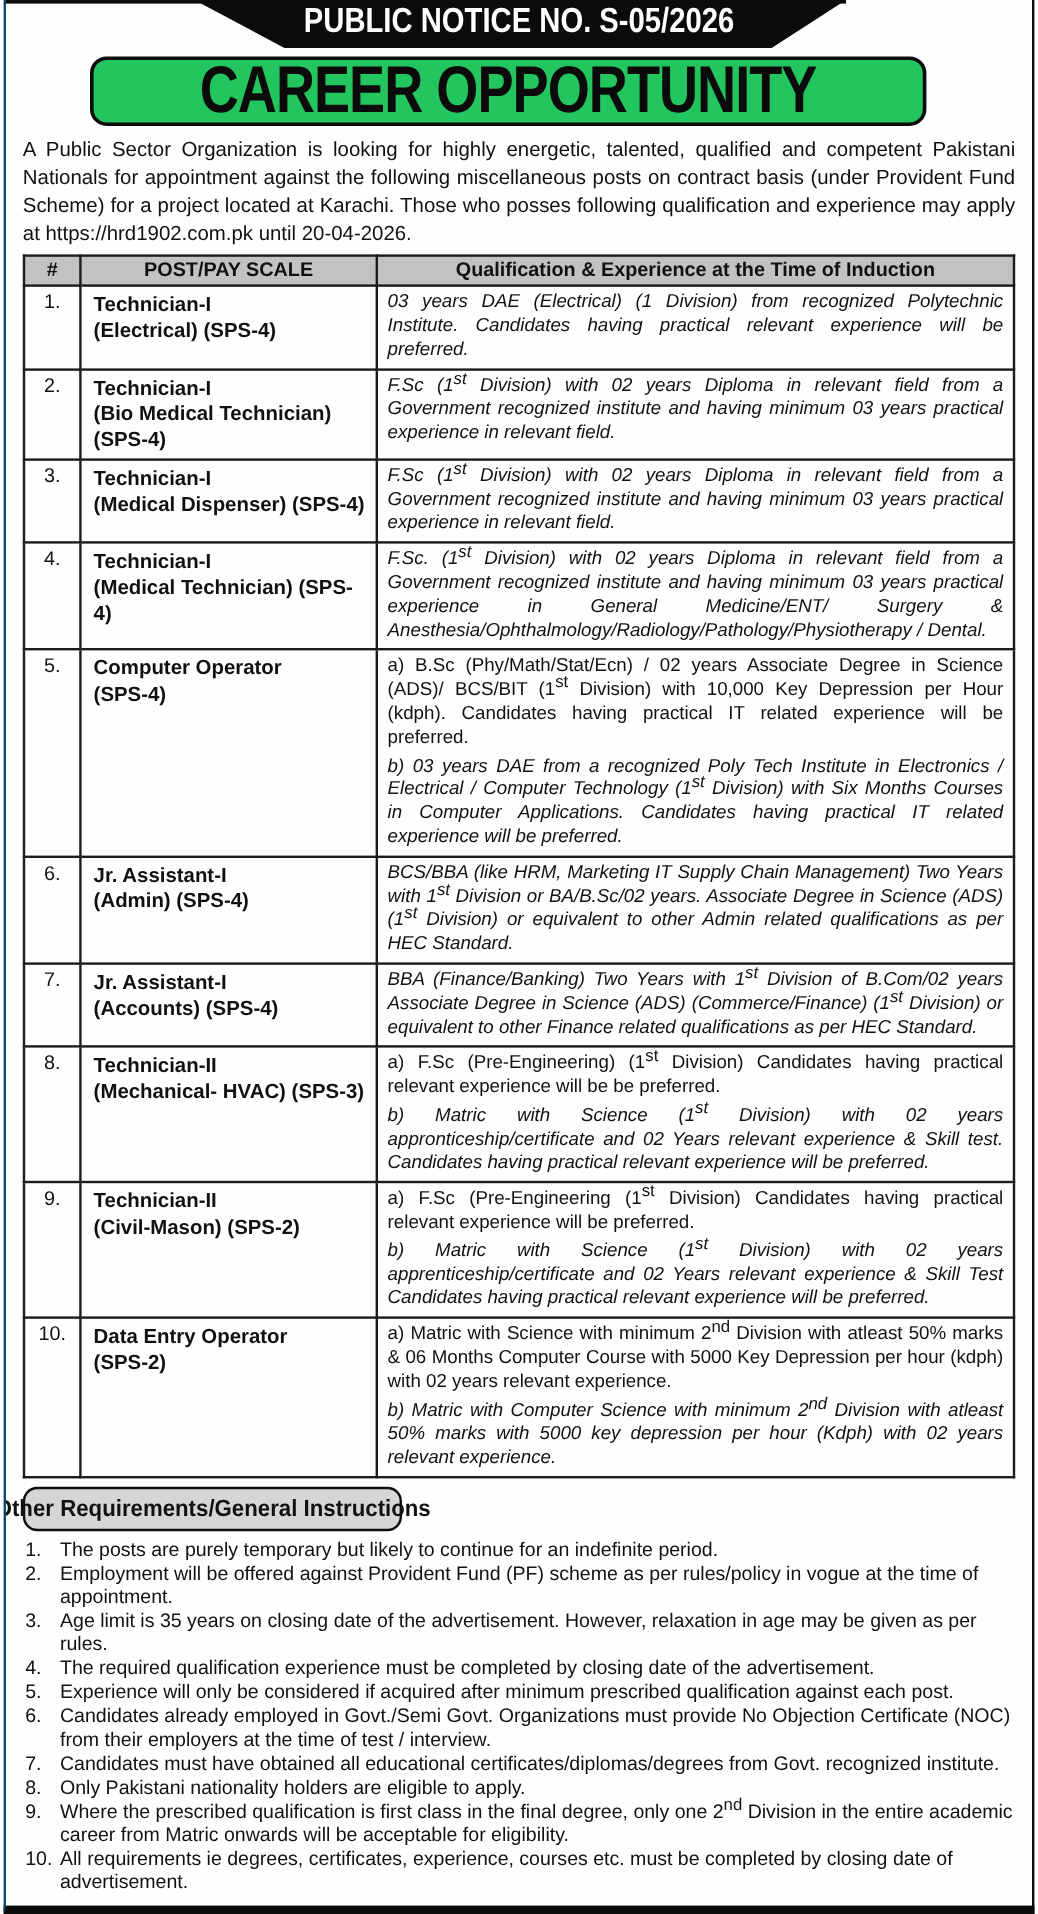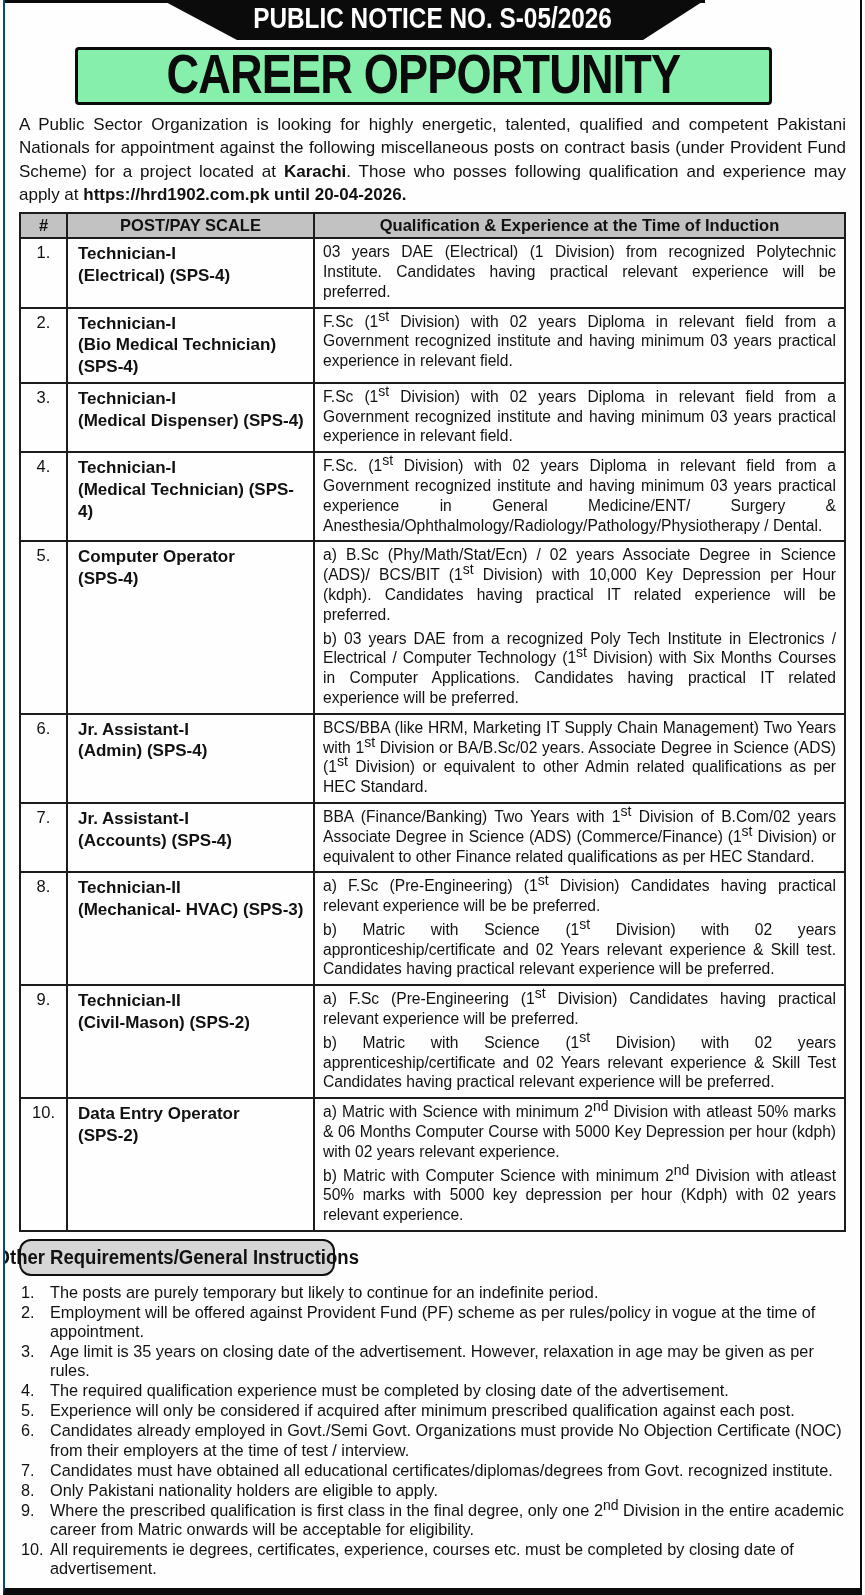--- a/index.html
+++ b/index.html
@@ -35,23 +35,23 @@
   .banner-text {
     color: #fff; font-weight: bold; font-size: 29px;
     transform: scaleX(0.84); transform-origin: center;
     white-space: nowrap; letter-spacing: 0px; padding-bottom: 4px;
   }
   
   .title-box {
     flex: none;
     margin: 7px 88px 0 70px;
     height: 58px;
-    background: #86efac;
+    background: #22c55e;
     border: 3px solid #0b0b0b;
-    border-radius: 4px;
+    border-radius: 14px;
     display: flex; align-items: center; justify-content: center;
     overflow: hidden;
   }
   .title-text {
     font-weight: bold; font-size: 55px; color: #0b0b0b;
     transform: scaleX(0.82); transform-origin: center;
     white-space: nowrap; letter-spacing: -1px; line-height: 1;
     padding-bottom: 4px;
   }
   
@@ -75,39 +75,39 @@
     font-size: 16.5px; font-weight: bold;
     text-align: center; padding: 2px 4px; vertical-align: middle;
     height: 24px;
   }
   .col-num  { width: 47px;  }
   .col-post { width: 247px; }
   td.c-num  { text-align: center; font-size: 16.5px; padding-top: 4px; }
   td.c-post { padding: 4px 6px 4px 10px; font-weight: bold; font-size: 17px; line-height: 1.28; }
   td.c-qual { padding: 3px 8px 5px 8px; font-size: 15.6px; line-height: 1.27; text-align: justify; }
   td.c-qual p.qual-p { margin: 0 0 4px 0; }
-  td.c-qual p.qual-p:last-child { margin-bottom: 0; }
+  td.c-qual p.qual-p:last-child { margin-bottom: 0; font-style: italic; }
   sup { font-size: 14px; line-height: 0; }
   
   .other-req-box {
     flex: none;
     margin: 7px 0 0 14px;
     width: 316px; height: 37px;
     background: #d6d6d6;
     border: 2.5px solid #0f0f0f;
     border-radius: 12px;
     display: flex; align-items: center; justify-content: center;
   }
   .other-req-text { font-weight: bold; font-size: 19.5px; white-space: nowrap; transform: scaleX(0.95); }
   
   .instructions { flex: none; list-style: none; margin: 7px 14px 0 16px; }
   .instr { display: flex; margin-bottom: 1px; font-size: 16.3px; line-height: 1.17; }
   .instr-num { flex: none; width: 29px; }
   .instr-text { flex: 1; }
-  b { font-weight: bold; }
+  b { font-weight: normal; }
 </style>
 </head>
 <body>
 
 <div class="page">
 
   <header class="banner-wrap">
     <div class="top-line"></div>
     <div class="banner-trapezoid">
       <span class="banner-text">PUBLIC NOTICE NO. S-05/2026</span>

